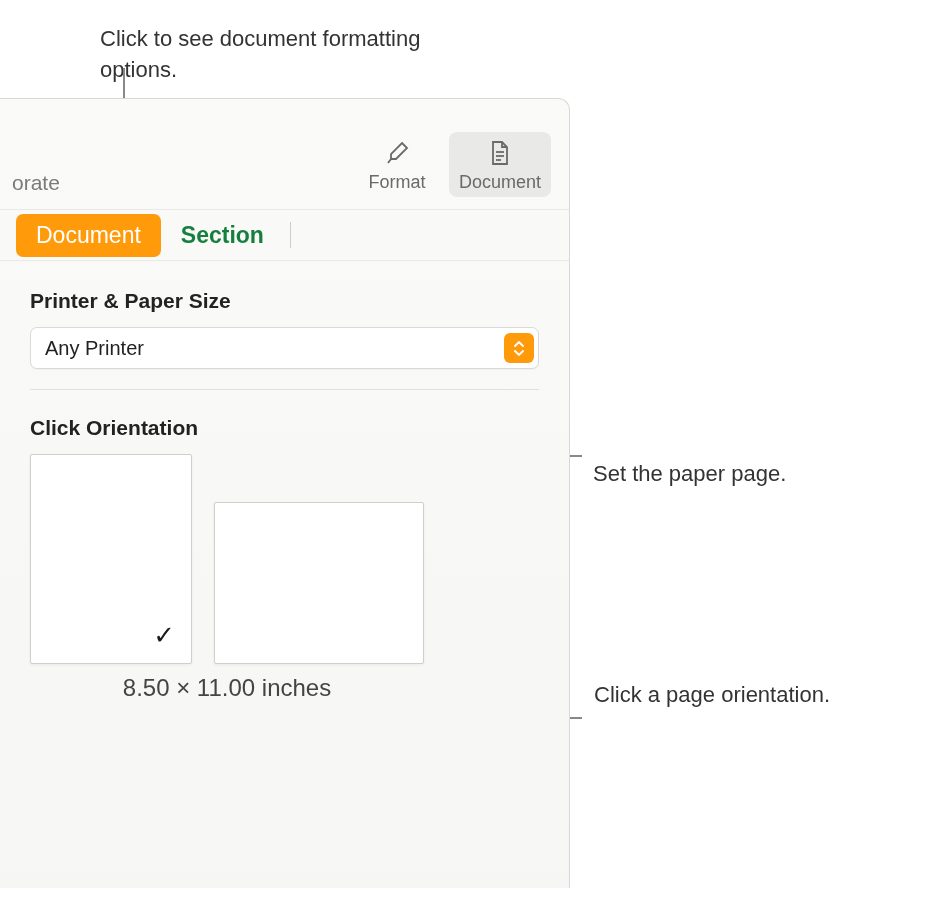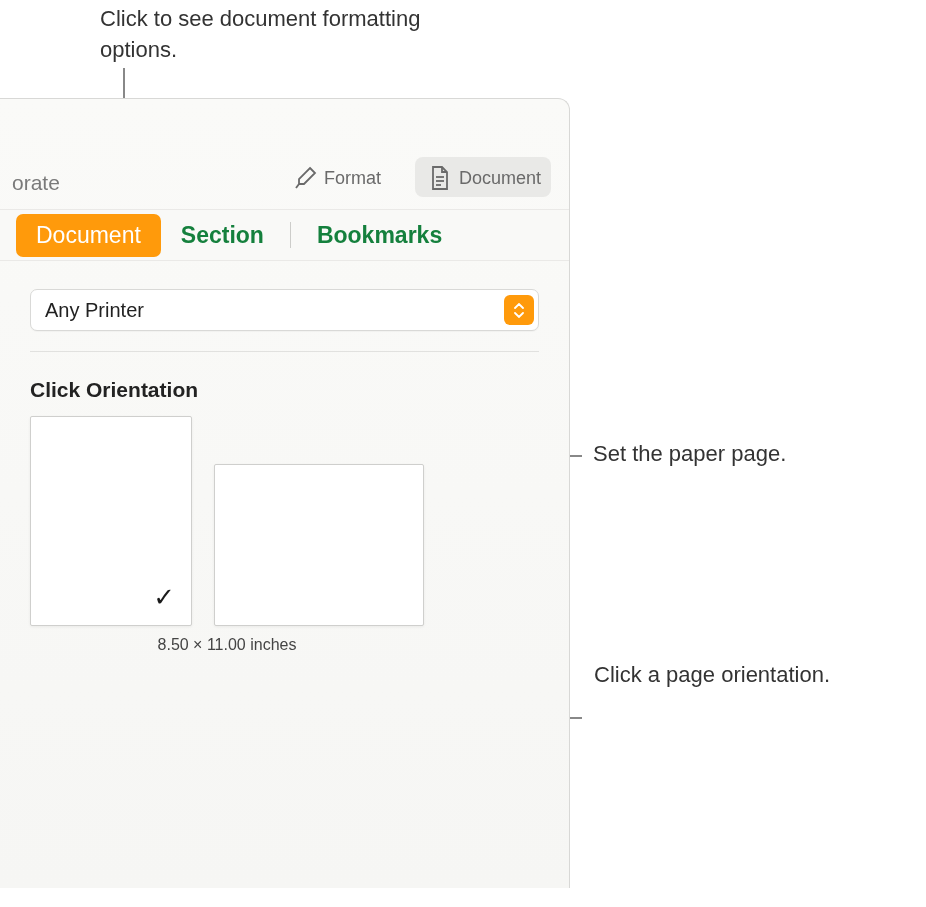--- a/index.html
+++ b/index.html
@@ -13,20 +13,21 @@
       width: 926px;
       height: 907px;
       position: relative;
       overflow: hidden;
     }
     .callout {
       position: absolute;
       font-size: 22px;
       color: #333;
       line-height: 1.4;
+      margin-top: 20px;
     }
     .callout-line {
       position: absolute;
       background: #888;
     }
     .panel {
       position: absolute;
       left: 0;
       top: 98px;
       width: 570px;
@@ -34,33 +35,34 @@
       background: linear-gradient(180deg, #fafaf8 0%, #f6f6f4 100%);
       border-top: 1px solid #d8d8d6;
       border-right: 1px solid #d8d8d6;
       border-top-right-radius: 12px;
     }
     .toolbar {
       height: 110px;
       display: flex;
       align-items: flex-end;
       padding: 0 18px 12px 12px;
-      gap: 24px;
+      gap: 8px;
     }
     .toolbar-left {
       flex: 1;
       color: #7a7a7a;
       font-size: 21px;
       padding-bottom: 2px;
       text-align: left;
       overflow: hidden;
       white-space: nowrap;
     }
     .toolbar-item {
       display: flex;
+      flex-direction: column;
       align-items: center;
       gap: 4px;
       min-width: 88px;
       padding: 6px 10px 4px;
       border-radius: 8px;
     }
     .toolbar-item.active {
       background: #e9e9e7;
     }
     .toolbar-icon {
@@ -169,21 +171,21 @@
       height: 162px;
     }
     .check {
       position: absolute;
       right: 16px;
       bottom: 12px;
       font-size: 26px;
       color: #1a1a1a;
     }
     .dims {
-      font-size: 16px;
+      font-size: 24px;
       color: #444;
       margin-top: 10px;
       text-align: center;
       width: 394px;
     }
   </style>
 </head>
 <body>
 
 <div class="callout" style="left:100px; top:4px; width:380px;">Click to see document formatting options.</div>
@@ -221,25 +223,25 @@
         </svg>
       </span>
       <span class="toolbar-label">Document</span>
     </div>
   </div>
 
   <div class="tabs">
     <div class="tab selected">Document</div>
     <div class="tab">Section</div>
     <div class="tab-divider"></div>
-    <div class="tab">Bookmarks</div>
   </div>
 
   <div class="content">
 
+    <div class="section-title">Printer &amp; Paper Size</div>
 
     <div class="dropdown">
       <span class="dropdown-text">Any Printer</span>
       <span class="dropdown-chevron">
         <svg width="12" height="7" viewBox="0 0 12 7">
             <path d="M2 5 L6 1 L10 5" stroke="#fff" stroke-width="1.8" fill="none" stroke-linecap="round"></path>
           </svg>
         <svg width="12" height="7" viewBox="0 0 12 7">
             <path d="M2 2 L6 6 L10 2" stroke="#fff" stroke-width="1.8" fill="none" stroke-linecap="round"></path>
           </svg>

